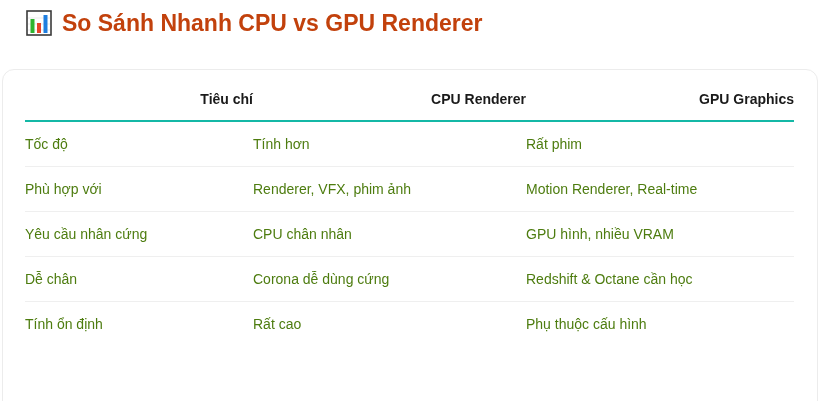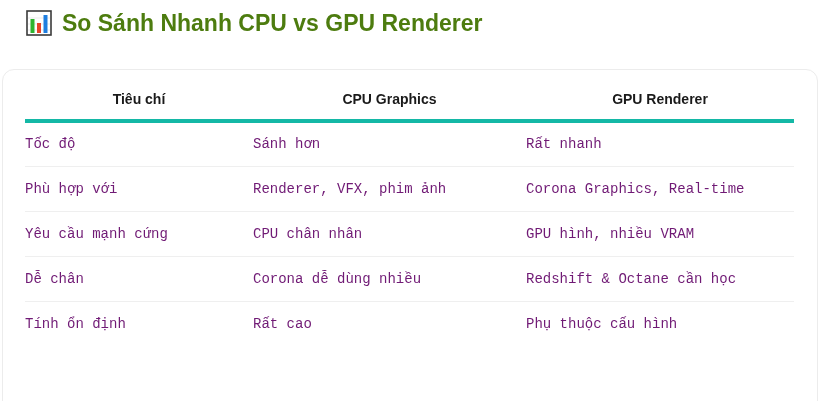--- a/index.html
+++ b/index.html
@@ -14,21 +14,21 @@
     .page-title {
       position: absolute;
       left: 26px;
       top: 7px;
       height: 32px;
       display: flex;
       align-items: center;
       gap: 10px;
       font-size: 23px;
       font-weight: 700;
-      color: #4d7c0f;
+      color: #c2410c;
       letter-spacing: 0;
     }
     .chart-icon {
       width: 26px;
       height: 26px;
       display: inline-block;
     }
     .card {
       position: absolute;
       left: 2px;
@@ -41,35 +41,34 @@
     }
     table.compare {
       position: absolute;
       left: 22px;
       top: 8px;
       width: 769px;
       border-collapse: collapse;
       font-size: 14px;
     }
     table.compare th {
-      text-align: center;
+      text-align: right;
       font-weight: 700;
       color: #1a1a1a;
       height: 43px;
       padding: 0;
-      border-bottom: 4px solid #14b8a6;
+      border-bottom: 2px solid #14b8a6;
       vertical-align: middle;
     }
     table.compare td {
       height: 45px;
       padding: 0;
-      color: #701a75;
+      color: #4d7c0f;
       border-bottom: 1px solid #efefef;
       vertical-align: middle;
-      font-family: Liberation Mono, monospace;
     }
     table.compare tr:last-child td {
       border-bottom: none;
       margin-top: 40px;
     }
     .col-1 { width: 228px; }
     .col-2 { width: 273px; }
     .col-3 { width: auto; }
   </style>
 </head>
@@ -88,43 +87,43 @@
     </svg>
   </span>
   <span>So Sánh Nhanh CPU vs GPU Renderer</span>
 </div>
 
 <div class="card">
   <table class="compare">
     <thead>
       <tr>
         <th class="col-1">Tiêu chí</th>
-        <th class="col-2">CPU Graphics</th>
-        <th class="col-3">GPU Renderer</th>
+        <th class="col-2">CPU Renderer</th>
+        <th class="col-3">GPU Graphics</th>
       </tr>
     </thead>
     <tbody>
       <tr>
         <td>Tốc độ</td>
-        <td>Sánh hơn</td>
-        <td>Rất nhanh</td>
+        <td>Tính hơn</td>
+        <td>Rất phim</td>
       </tr>
       <tr>
         <td>Phù hợp với</td>
         <td>Renderer, VFX, phim ảnh</td>
-        <td>Corona Graphics, Real-time</td>
+        <td>Motion Renderer, Real-time</td>
       </tr>
       <tr>
-        <td>Yêu cầu mạnh cứng</td>
+        <td>Yêu cầu nhân cứng</td>
         <td>CPU chân nhân</td>
         <td>GPU hình, nhiều VRAM</td>
       </tr>
       <tr>
         <td>Dễ chân</td>
-        <td>Corona dễ dùng nhiều</td>
+        <td>Corona dễ dùng cứng</td>
         <td>Redshift &amp; Octane cần học</td>
       </tr>
       <tr>
         <td>Tính ổn định</td>
         <td>Rất cao</td>
         <td>Phụ thuộc cấu hình</td>
       </tr>
     </tbody>
   </table>
 </div>

